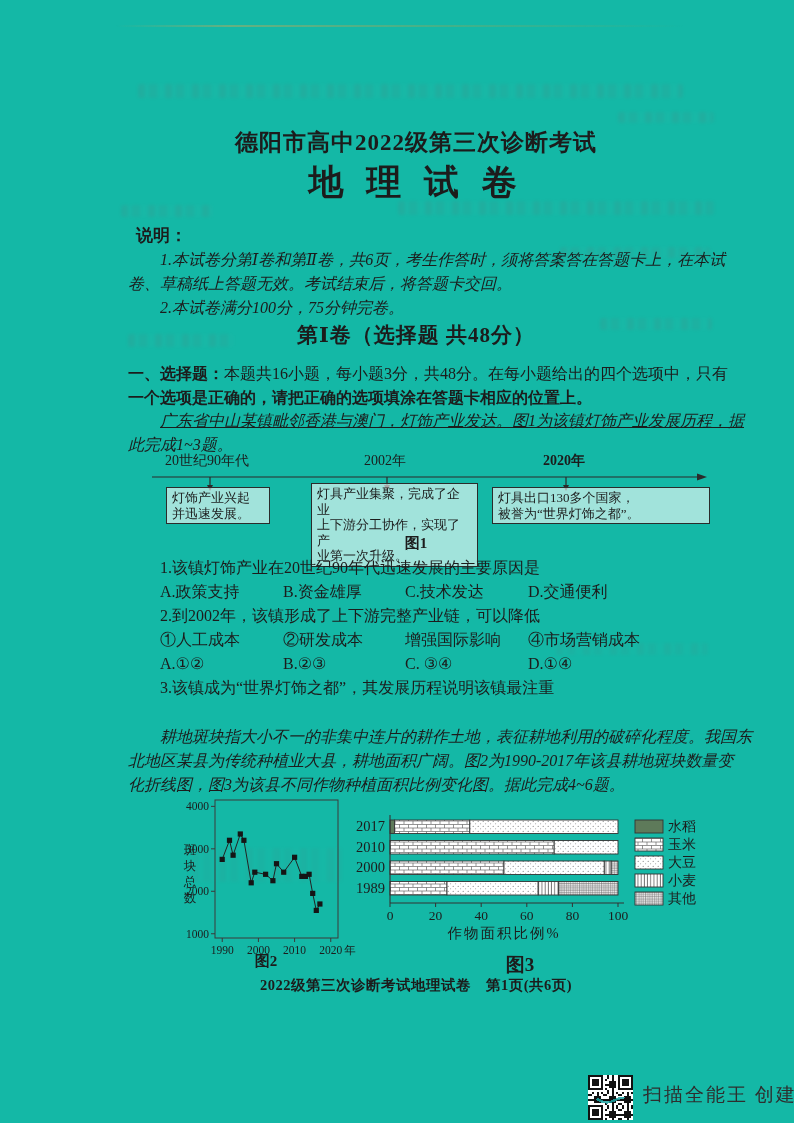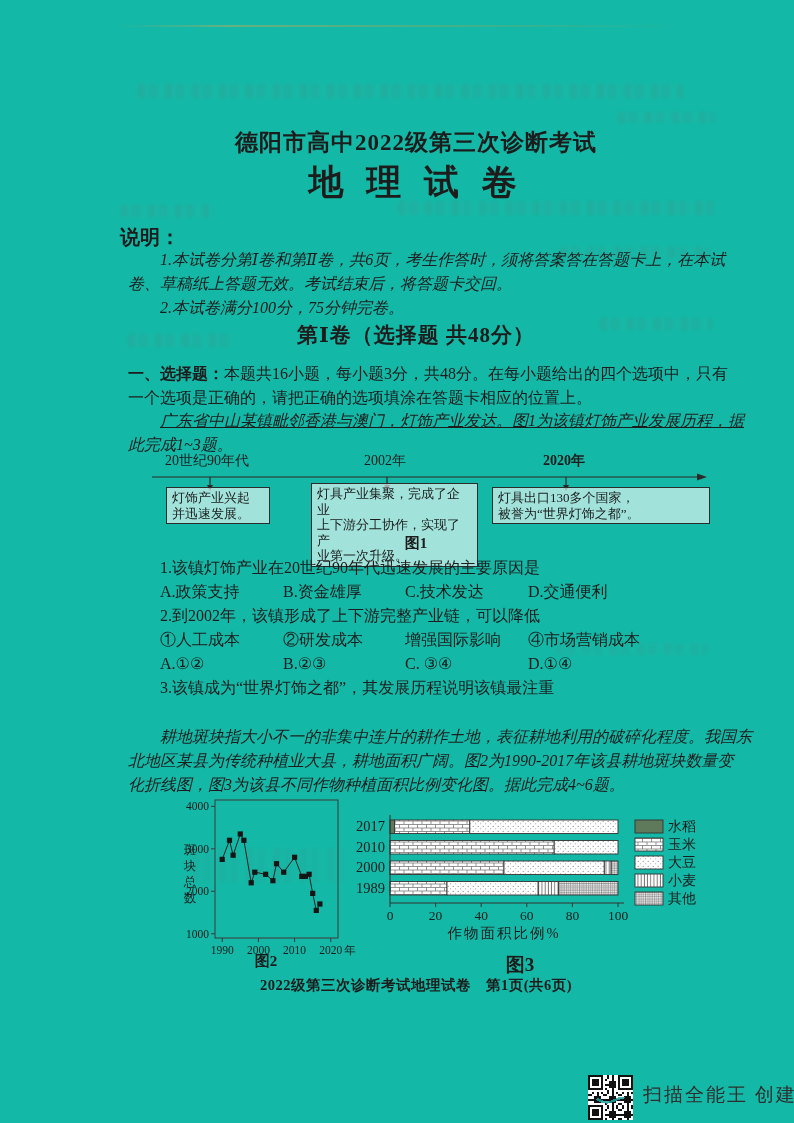--- a/index.html
+++ b/index.html
@@ -28,28 +28,28 @@
   .topline {
     position:absolute; left:116px; top:25px; width:568px; height:2px;
     background:linear-gradient(90deg, rgba(190,175,90,0), rgba(182,170,92,.5) 20%,
       rgba(150,165,85,.35) 60%, rgba(190,175,90,0));
     filter:blur(.6px);
   }
 
   .exam-title { top:127px; font-size:23px; letter-spacing:1px; }
   .subject-title { top:159px; font-size:35px; letter-spacing:7px; }
 
-  .notes-heading { top:224px; left:120px; font-size:20px; }
+  .notes-heading { top:224px; left:136px; font-size:17px; }
   .inst-1 { top:249px; left:160px; }
   .inst-2 { top:273px; left:128px; }
   .inst-3 { top:297px; left:160px; }
 
   .sec-title { top:321px; font-size:21px; letter-spacing:1px; }
   .intro-1 { top:363px; left:128px; }
-  .intro-2 { top:387px; left:128px; }
+  .intro-2 { top:387px; left:128px;font-weight:bold; }
   .pass1-1 { top:410px; left:160px;text-decoration:underline; }
   .pass1-2 { top:434px; left:128px; }
 
   .figure1 { left:150px; top:450px; width:560px; height:92px; }
   .figure1 .yr { position:absolute; top:2px; font-size:14px; white-space:nowrap; }
   .figure1 .evbox {
     position:absolute; border:1.2px solid #2b2b2b; font-size:13px;
     line-height:15.5px; padding:2px 5px; white-space:pre-line; background:rgba(255,255,255,.6);
   }
   .fig1-caption { top:534px; font-size:15px; }

